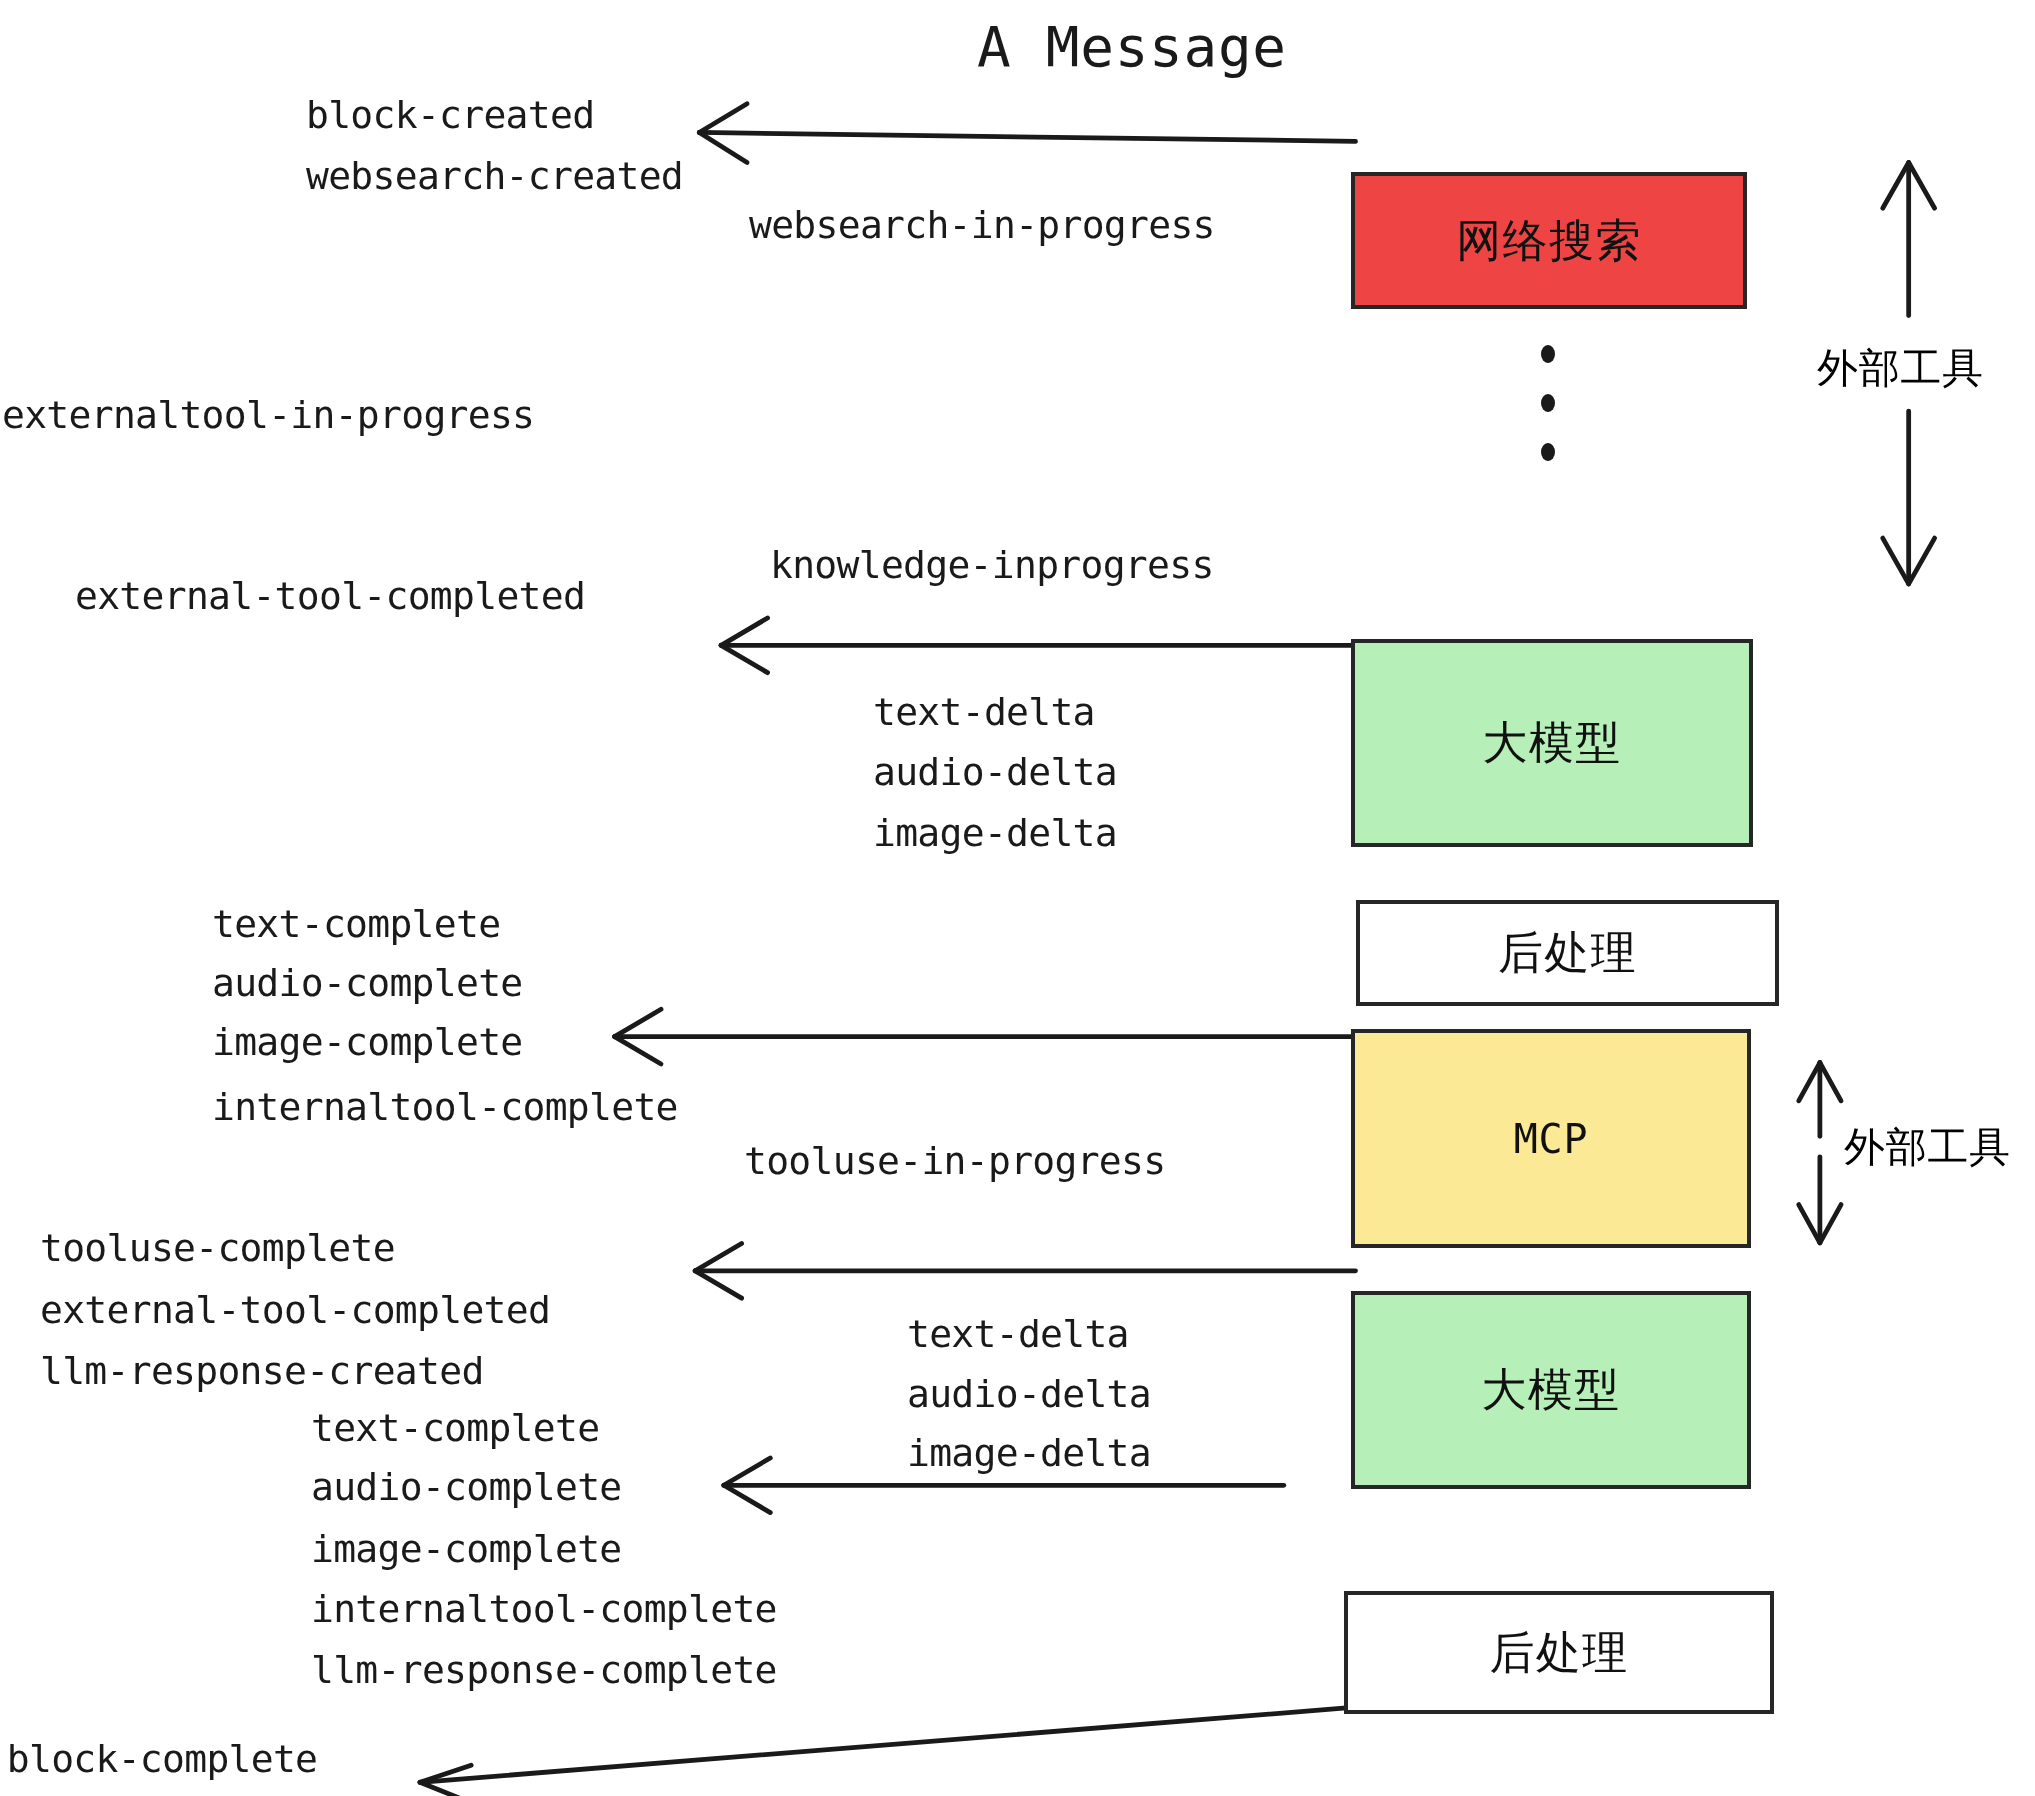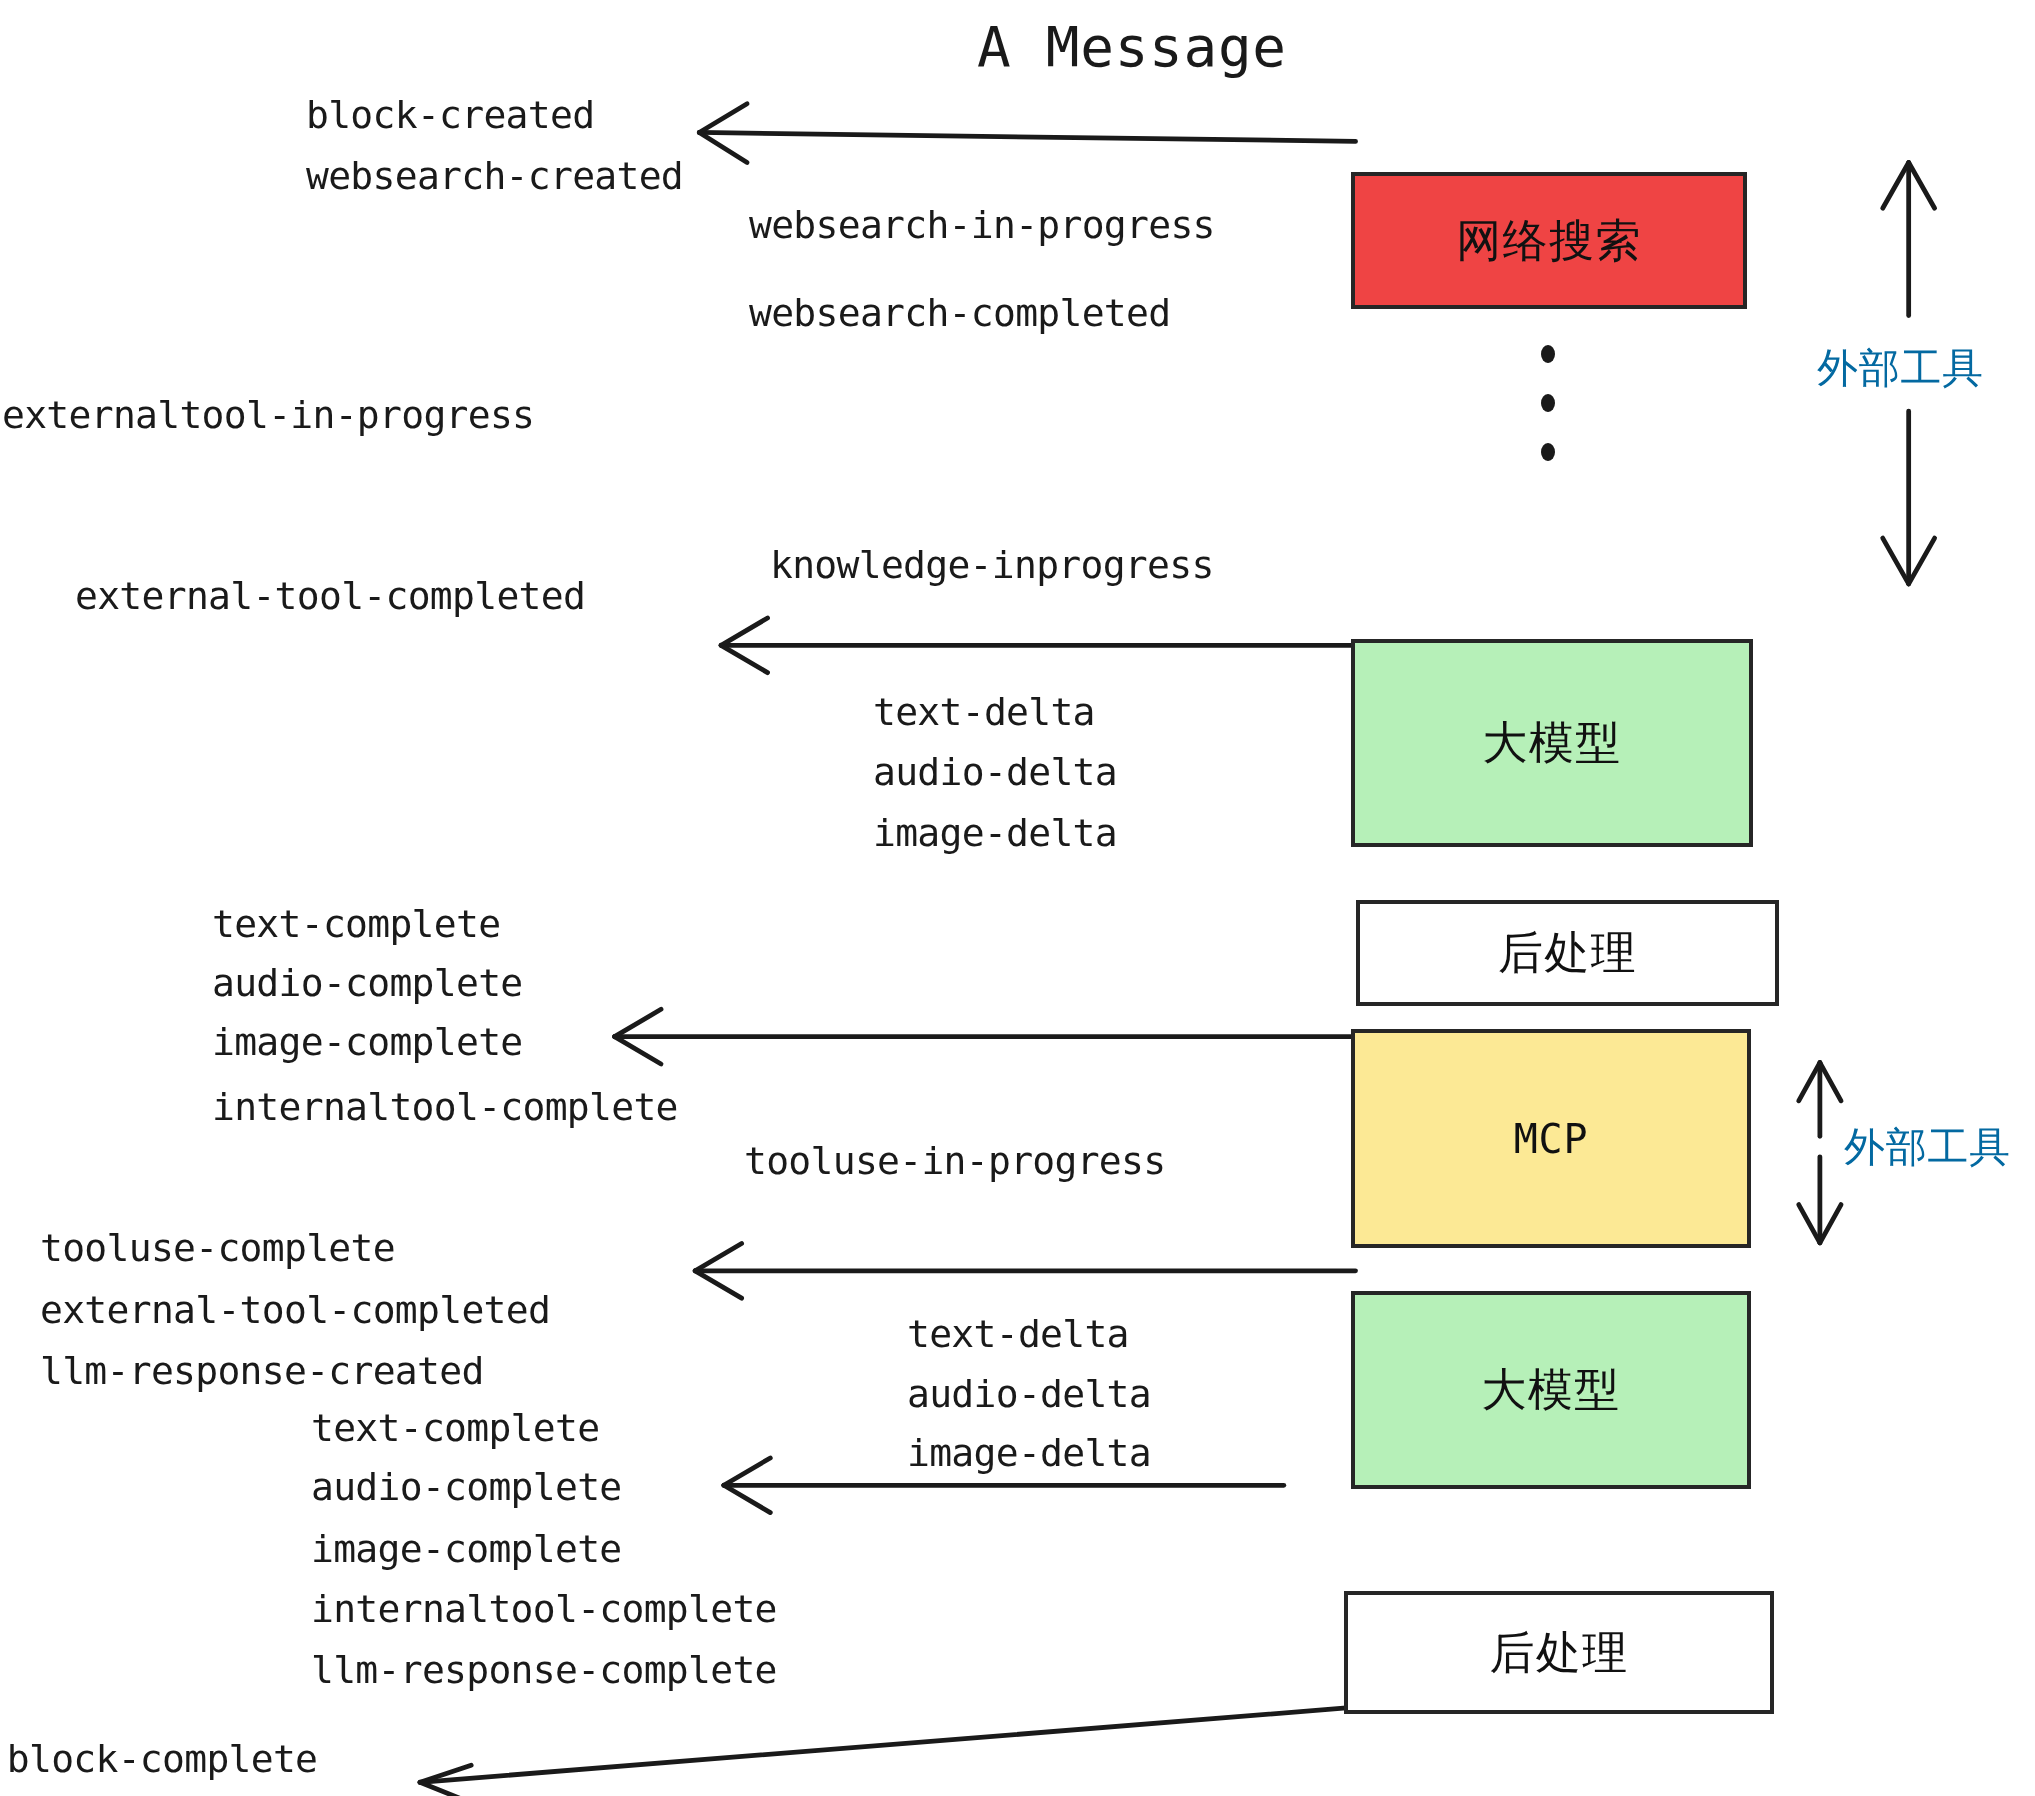--- a/index.html
+++ b/index.html
@@ -48,21 +48,21 @@
   }
   .node .en {
     font-family: "DejaVu Sans Mono", monospace;
     font-size: 40px;
     letter-spacing: 0.7px;
   }
   .sidelabel {
     position: absolute;
     font-family: "DejaVu Sans", sans-serif;
     font-size: 41px;
-    color: #0369a1;
+    color: #000000;
     white-space: nowrap;
     letter-spacing: 0.7px;
   }
   .ell {
     position: absolute;
     width: 13.7px;
     height: 18px;
     border-radius: 50%;
     background: #1a1a1a;
   }
@@ -152,21 +152,20 @@
   <div class="ell" style="left:1541px; top:345px;"></div>
   <div class="ell" style="left:1541px; top:394px;"></div>
   <div class="ell" style="left:1541px; top:443px;"></div>
 
   <div class="sidelabel" style="left:1817px; top:341px;">外部工具</div>
   <div class="sidelabel" style="left:1844px; top:1120px;">外部工具</div>
 
   <div class="evt" style="left:306px;  top:96px;">block-created</div>
   <div class="evt" style="left:306px;  top:157px;">websearch-created</div>
   <div class="evt" style="left:749px; top:206px;">websearch-in-progress</div>
-  <div class="evt" style="left:749px; top:294px;">websearch-completed</div>
 
   <div class="evt" style="left:2px;   top:396px;">externaltool-in-progress</div>
 
   <div class="evt" style="left:770px; top:546px;">knowledge-inprogress</div>
   <div class="evt" style="left:75px;  top:577px;">external-tool-completed</div>
 
   <div class="evt" style="left:873px; top:693px;">text-delta</div>
   <div class="evt" style="left:873px; top:753px;">audio-delta</div>
   <div class="evt" style="left:873px; top:814px;">image-delta</div>
 

